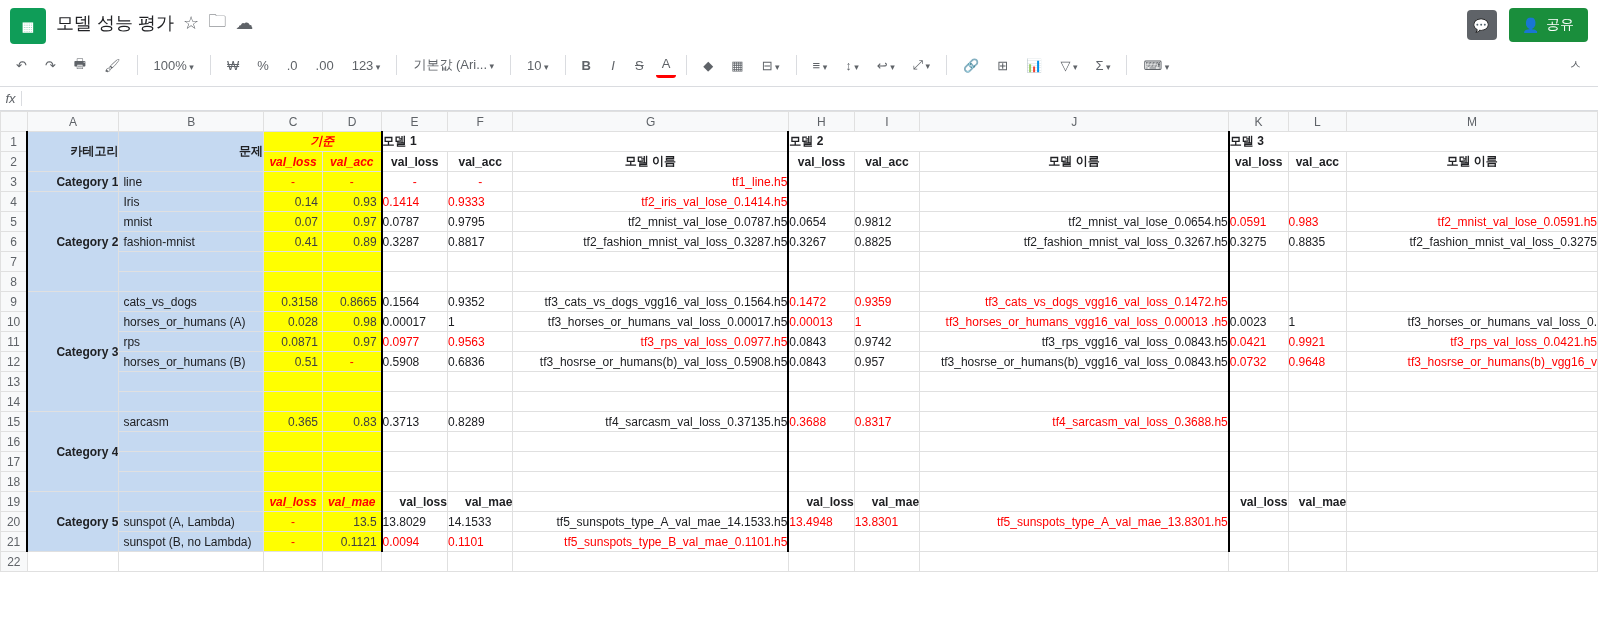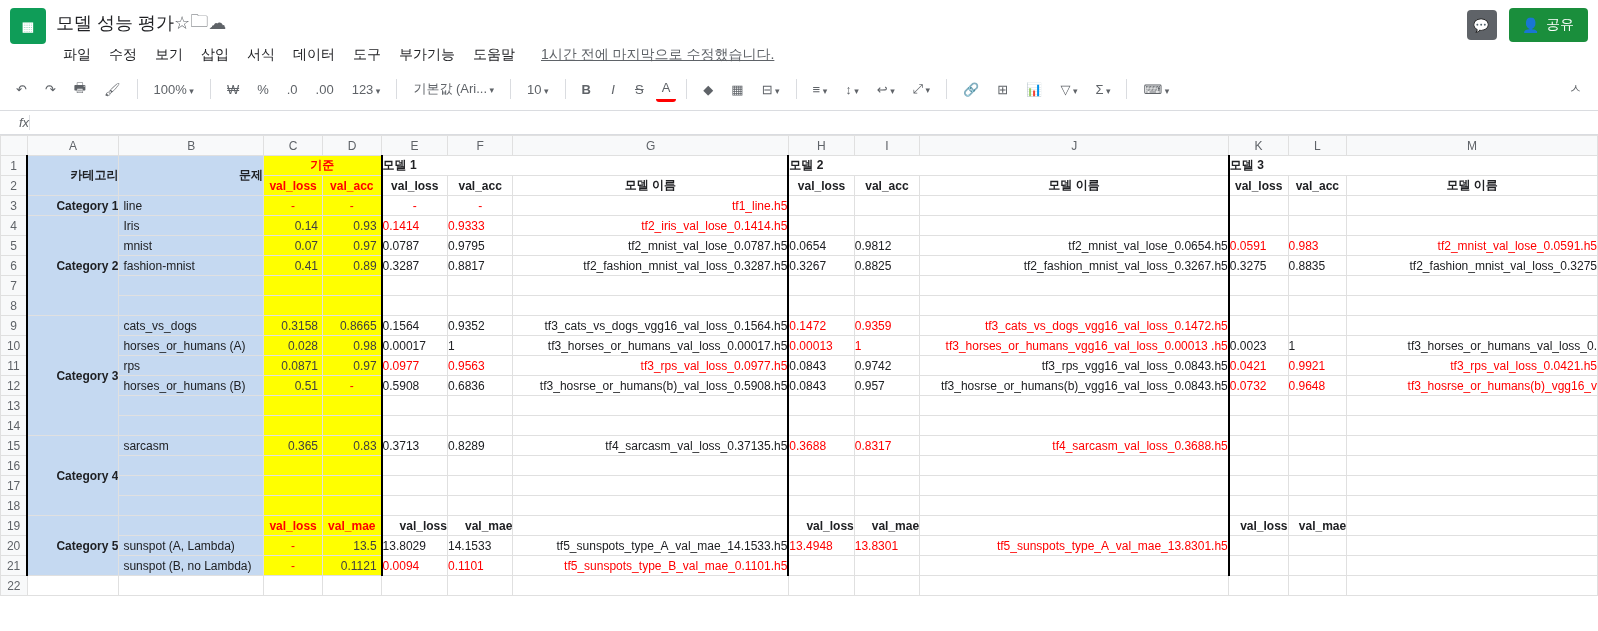--- a/index.html
+++ b/index.html
@@ -1,43 +1,43 @@
 <!DOCTYPE html>
 <html><head>
 <meta charset="utf-8">
 <style>
 * { box-sizing: border-box; margin: 0; padding: 0; }
 body { font-family: Arial, "Malgun Gothic", sans-serif; font-size: 13px; color: #202124; background: #fff; width: 1598px; height: 631px; overflow: hidden; }
 .header { display: flex; align-items: flex-start; padding: 8px 10px 0; }
 .logo { width: 36px; height: 36px; background: #0f9d58; border-radius: 4px; display: flex; align-items: center; justify-content: center; color: #fff; font-weight: bold; margin-right: 10px; }
-.title-row { display: flex; align-items: center; gap: 0; font-size: 18px; color: #5f6368; }
+.title-row { display: flex; align-items: center; gap: 9px; font-size: 18px; color: #5f6368; }
 .title-row .doc-title { color: #202124; }
 .title-row .icon { color: #5f6368; cursor: pointer; }
 .menu-row { display: flex; gap: 4px; font-size: 14px; color: #202124; margin-top: 4px; }
 .menu-row span { padding: 4px 7px; cursor: pointer; border-radius: 3px; }
 .menu-row .last-edit { color: #5f6368; text-decoration: underline; margin-left: 8px; }
 .right-header { margin-left: auto; display: flex; align-items: center; gap: 12px; }
 .comment-icon { width: 30px; height: 30px; background: #5f6368; border-radius: 4px; display:flex;align-items:center;justify-content:center;color:#fff; }
 .share-btn { background: #1a8e3c; color: #fff; padding: 8px 14px; border-radius: 4px; font-size: 14px; display:flex;align-items:center;gap:6px; cursor:pointer; }
 .toolbar { display: flex; align-items: center; gap: 6px; padding: 6px 10px; border-bottom: 1px solid #dadce0; font-size: 13px; color: #5f6368; }
 .toolbar .sep { width: 1px; height: 20px; background: #dadce0; margin: 0 4px; }
 .toolbar .tb-item { padding: 4px 6px; cursor: pointer; border-radius: 3px; min-width: 20px; text-align: center; }
 .toolbar .dd::after { content: " ▾"; font-size: 9px; }
 .fx-bar { display: flex; align-items: center; border-bottom: 1px solid #dadce0; height: 24px; font-style: italic; color: #5f6368; }
-.fx-bar .fx-label { width: 30px; text-align: right; border-right: 1px solid #dadce0; }
+.fx-bar .fx-label { width: 22px; text-align: center; border-right: 1px solid #dadce0; }
 .fx-bar input { border: none; outline: none; flex: 1; padding: 0 8px; font-size: 13px; }
 .grid-wrapper { overflow: auto; height: 515px; }
 table.grid { border-collapse: collapse; table-layout: fixed; }
 table.grid th, table.grid td { border: 1px solid #e0e0e0; height: 20px; font-size: 12px; white-space: nowrap; overflow: hidden; text-overflow: clip; }
 .colhead th { background: #f8f9fa; color: #5f6368; font-weight: normal; font-size: 11px; text-align: center; position: sticky; top: 0; }
 .rowhead { background: #f8f9fa; color: #5f6368; font-size: 11px; text-align: center; width: 30px; position: sticky; left: 0; }
 .corner { background: #f8f9fa; position: sticky; left:0; top:0; z-index: 2; }
 .cat-cell { background: #c5d9f1; text-align: right; font-weight: bold; }
 .prob-cell { background: #c5d9f1; padding-left: 4px; }
-.baseline-hdr { background: #ffff00; font-weight: bold; color: #ff0000; text-align: center; }
+.baseline-hdr { background: #ffff00; font-weight: bold; color: #ff0000; text-align: center; font-style: italic; }
 .baseline-cell { background: #ffff00; color: #404040; text-align: right; padding-right: 4px; }
 .baseline-center { background: #ffff00; color: #ff0000; text-align: center; }
 .model-hdr { font-weight: bold; text-align: left; }
 .sub-hdr { font-weight: bold; text-align: center; }
 .val-r { text-align: left; padding-right: 21px; }
 .val-l { text-align: right; padding-left: 4px; }
 .red { color: #ff0000; }
 .dash-center { text-align: center; color: #ff0000; }
 .thick-top td, .thick-top th { border-top: 2px solid #000; }
 .thick-bottom td, .thick-bottom th { border-bottom: 2px solid #000; }
@@ -52,32 +52,20 @@
 <body>
 
 <div class="header">
   <div class="logo">▦</div>
   <div>
     <div class="title-row">
       <span class="doc-title">모델 성능 평가</span>
       <span class="icon">☆</span>
       <span class="icon">🗀</span>
       <span class="icon">☁</span>
-    </div>
-    <div class="menu-row">
-      <span>파일</span>
-      <span>수정</span>
-      <span>보기</span>
-      <span>삽입</span>
-      <span>서식</span>
-      <span>데이터</span>
-      <span>도구</span>
-      <span>부가기능</span>
-      <span>도움말</span>
-      <span class="last-edit">1시간 전에 마지막으로 수정했습니다.</span>
     </div>
   </div>
   <div class="right-header">
     <div class="comment-icon">💬</div>
     <div class="share-btn">
         <span>👤</span>
         <span>공유</span>
       </div>
   </div>
 </div>

